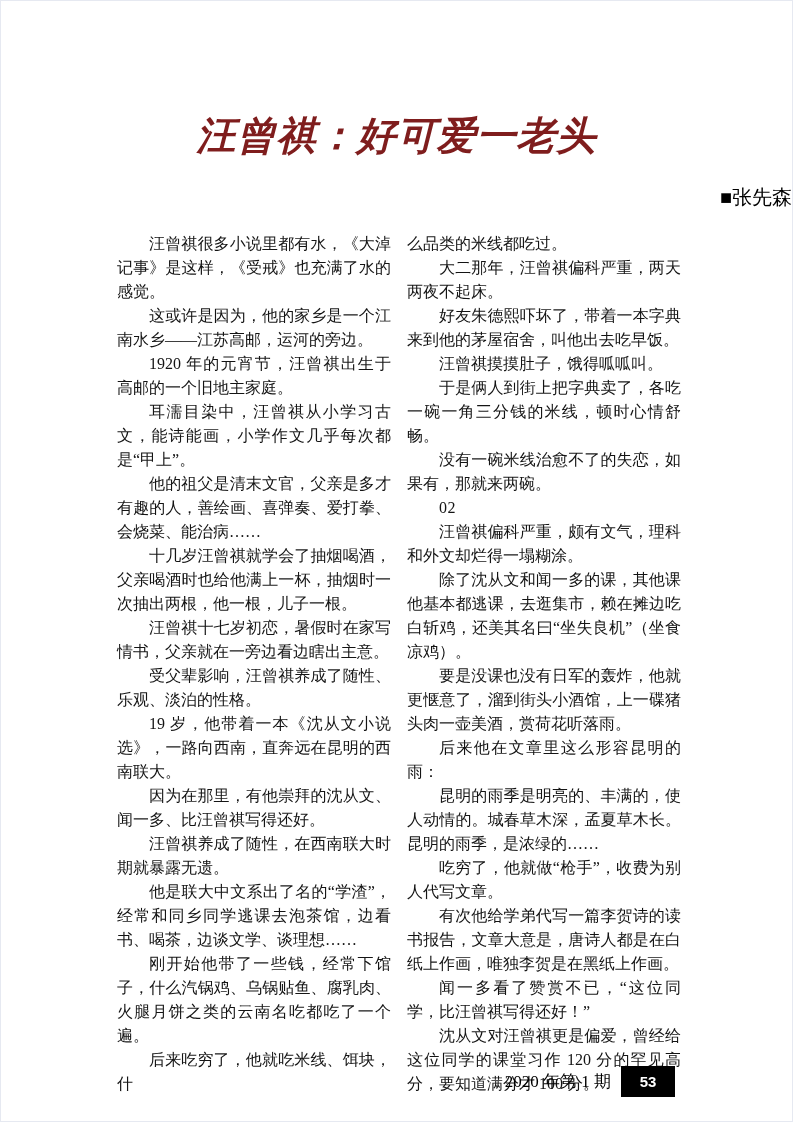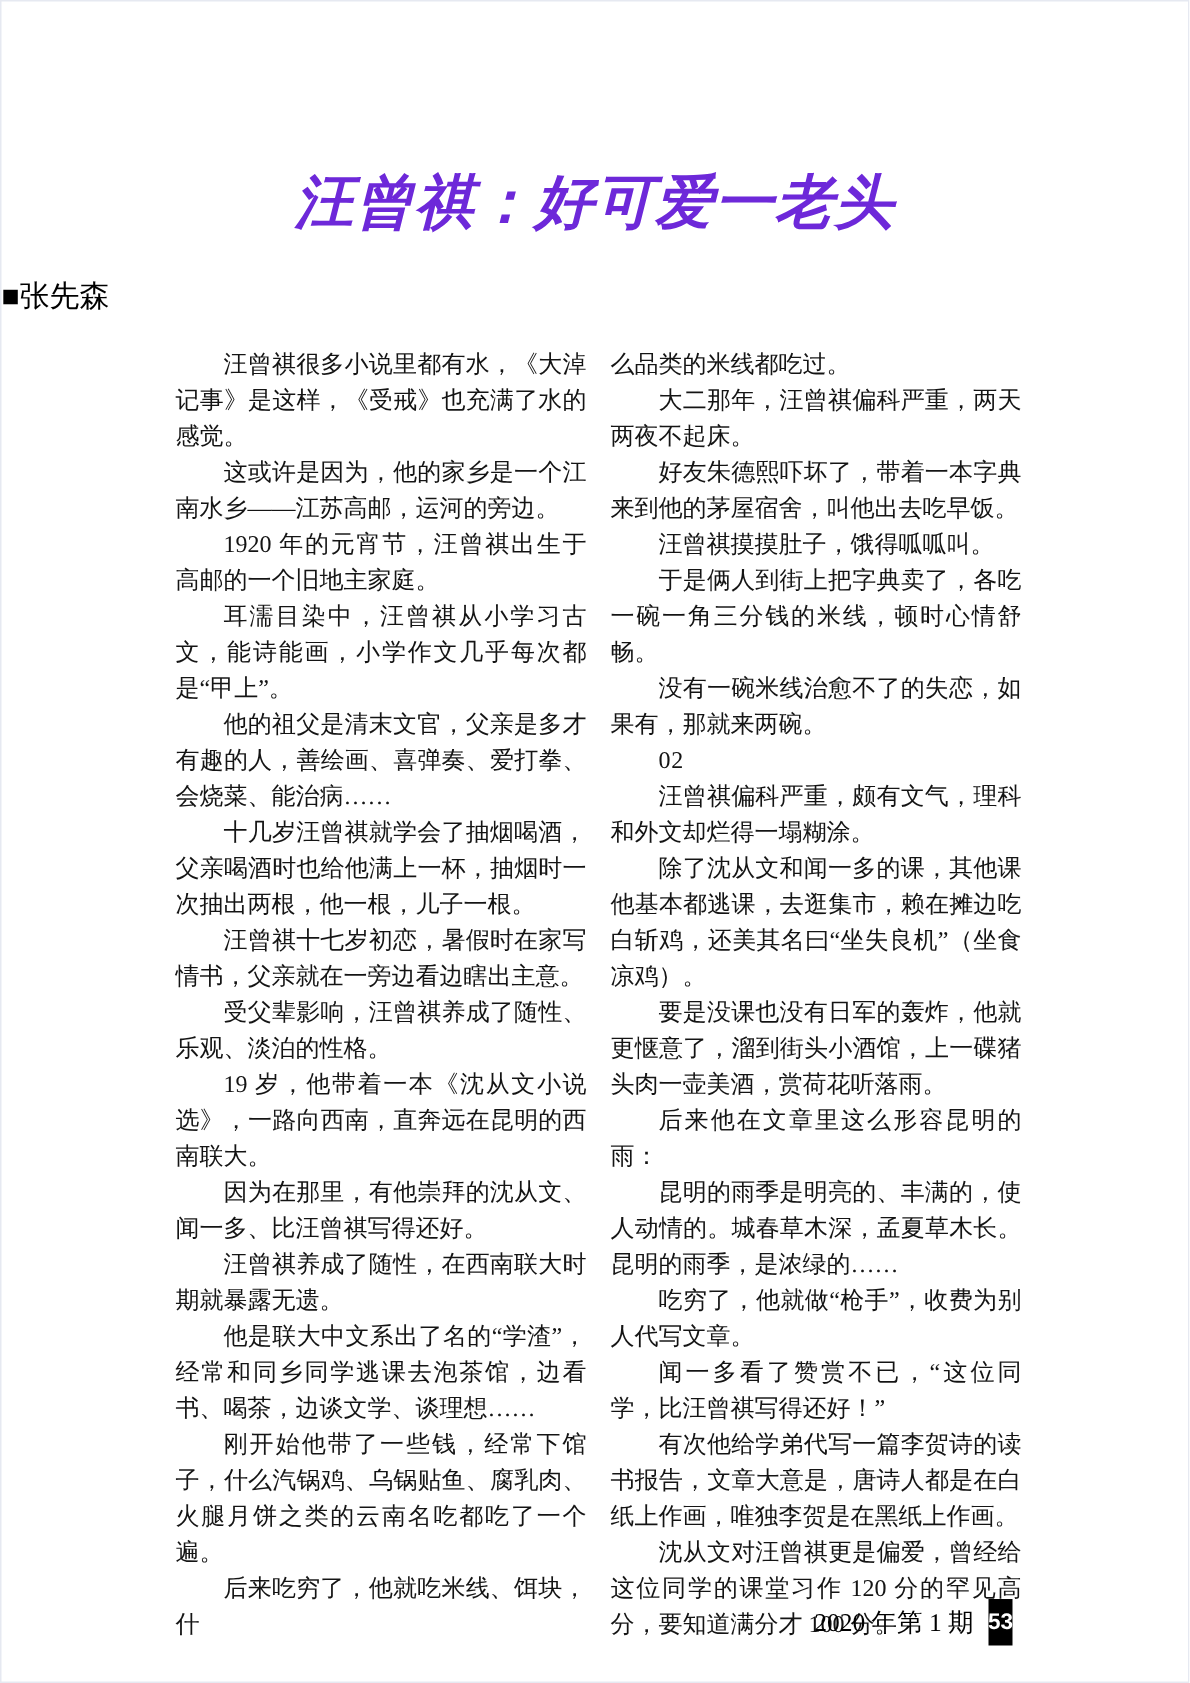--- a/index.html
+++ b/index.html
@@ -20,25 +20,25 @@
   }
   .article-title {
     margin-top: 112px;
     text-align: center;
     font-size: 39px;
     line-height: 1.15;
     font-weight: 700;
     font-style: italic;
     letter-spacing: 1px;
     font-family: "DejaVu Serif", "Liberation Serif", serif;
-    color: #6d28d9;
+    color: #7f1d1d;
   }
   .article-author {
     margin-top: 2px;
-    text-align: left;
+    text-align: right;
     font-size: 20px;
     font-family: "Liberation Sans", "DejaVu Sans", sans-serif;
     color: #000000;
   }
   .columns {
     display: flex;
     gap: 16px;
     margin: 21px 113px 0 116px;
   }
   .column {
@@ -69,21 +69,21 @@
     align-items: center;
     gap: 10px;
   }
   .footer-issue {
     font-size: 17px;
     line-height: 31px;
     font-family: "Liberation Serif", "DejaVu Serif", serif;
     color: #000000;
   }
   .page-badge {
-    width: 16px;
+    width: 54px;
     height: 31px;
     background: #000000;
     color: #ffffff;
     display: flex;
     align-items: center;
     justify-content: center;
     font-size: 15px;
     font-weight: 700;
     font-family: "Liberation Sans", "DejaVu Sans", sans-serif;
   }
@@ -121,22 +121,22 @@
         <p class="para">汪曾祺摸摸肚子，饿得呱呱叫。</p>
         <p class="para">于是俩人到街上把字典卖了，各吃一碗一角三分钱的米线，顿时心情舒畅。</p>
         <p class="para">没有一碗米线治愈不了的失恋，如果有，那就来两碗。</p>
         <p class="para section">02</p>
         <p class="para">汪曾祺偏科严重，颇有文气，理科和外文却烂得一塌糊涂。</p>
         <p class="para">除了沈从文和闻一多的课，其他课他基本都逃课，去逛集市，赖在摊边吃白斩鸡，还美其名曰“坐失良机”（坐食凉鸡）。</p>
         <p class="para">要是没课也没有日军的轰炸，他就更惬意了，溜到街头小酒馆，上一碟猪头肉一壶美酒，赏荷花听落雨。</p>
         <p class="para">后来他在文章里这么形容昆明的雨：</p>
         <p class="para">昆明的雨季是明亮的、丰满的，使人动情的。城春草木深，孟夏草木长。昆明的雨季，是浓绿的……</p>
         <p class="para">吃穷了，他就做“枪手”，收费为别人代写文章。</p>
+        <p class="para">有次他给学弟代写一篇李贺诗的读书报告，文章大意是，唐诗人都是在白纸上作画，唯独李贺是在黑纸上作画。</p>
         <p class="para">闻一多看了赞赏不已，“这位同学，比汪曾祺写得还好！”</p>
-        <p class="para">有次他给学弟代写一篇李贺诗的读书报告，文章大意是，唐诗人都是在白纸上作画，唯独李贺是在黑纸上作画。</p>
         <p class="para">沈从文对汪曾祺更是偏爱，曾经给这位同学的课堂习作 120 分的罕见高分，要知道满分才 100 分。</p>
       </div>
   </div>
 
   <div class="footer">
     <span class="footer-issue">2020 年第 1 期</span>
     <span class="page-badge">53</span>
   </div>
 
 </div>

